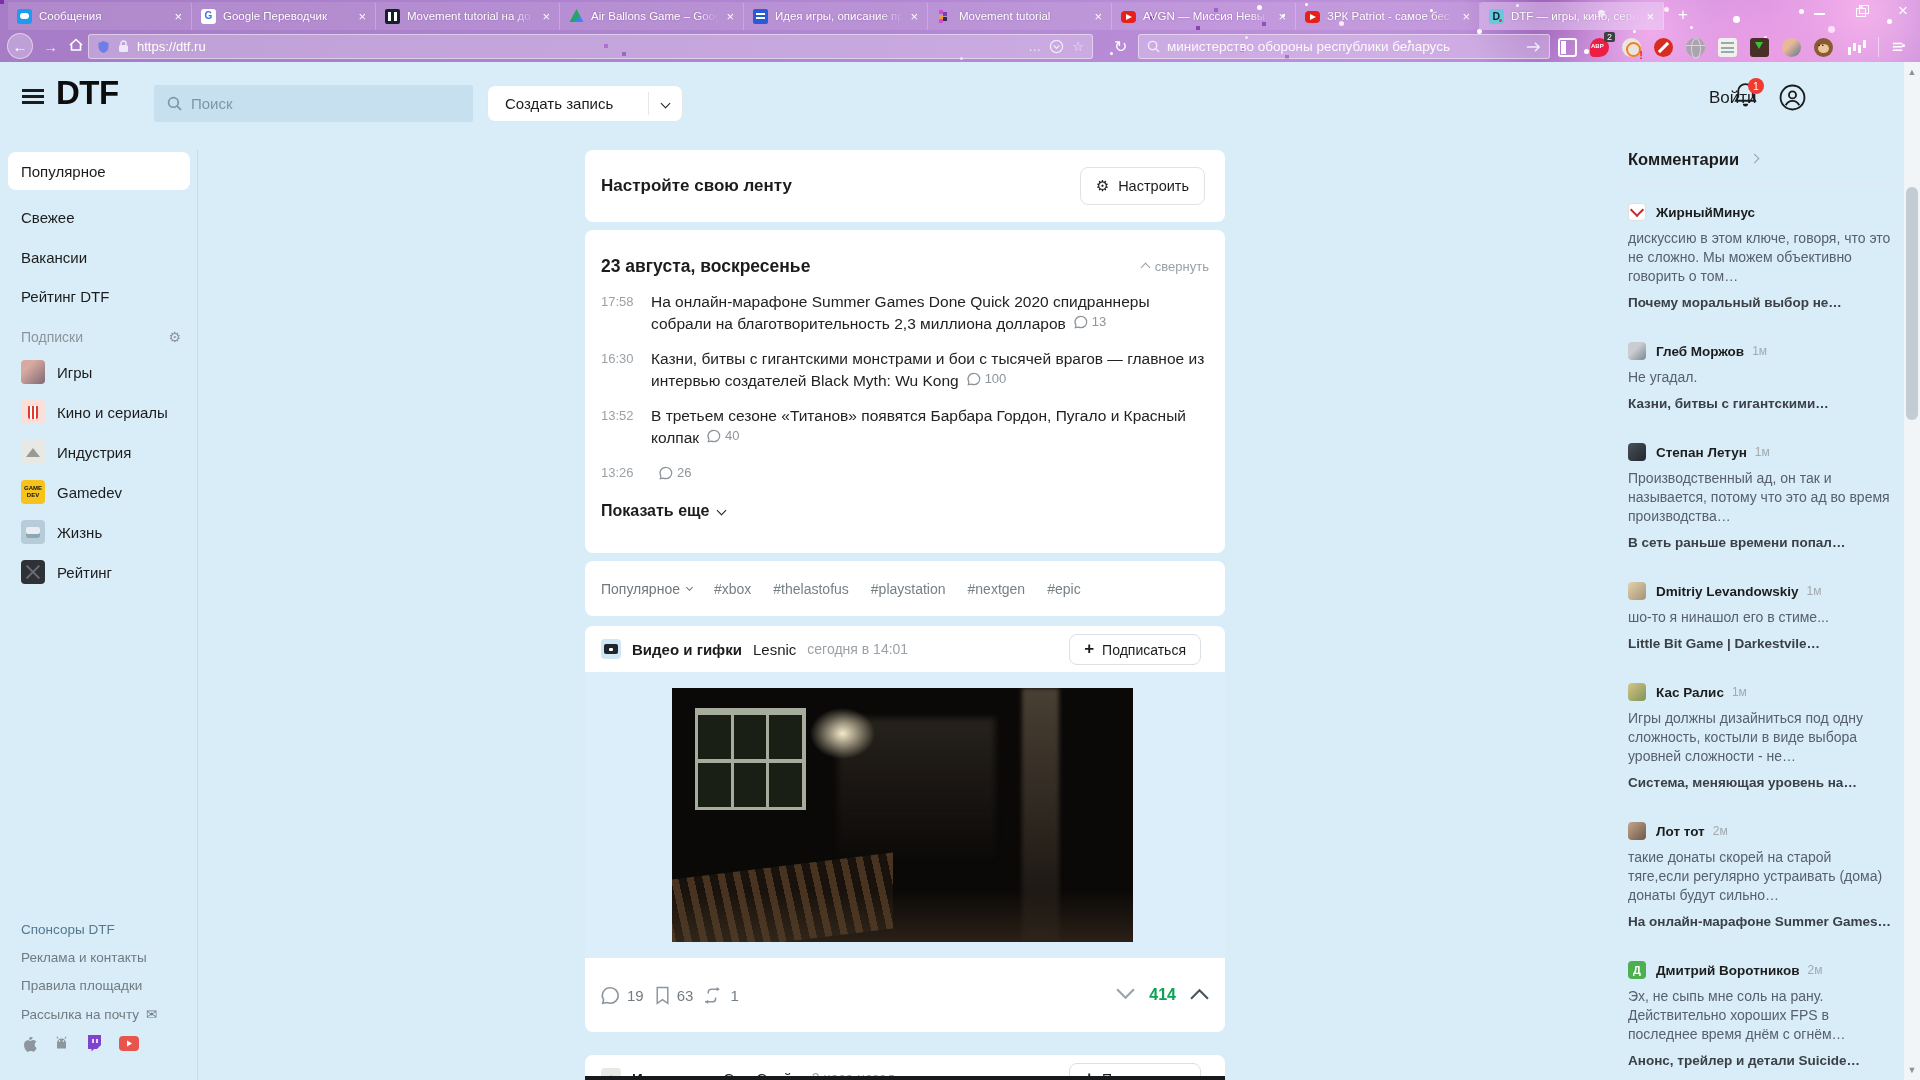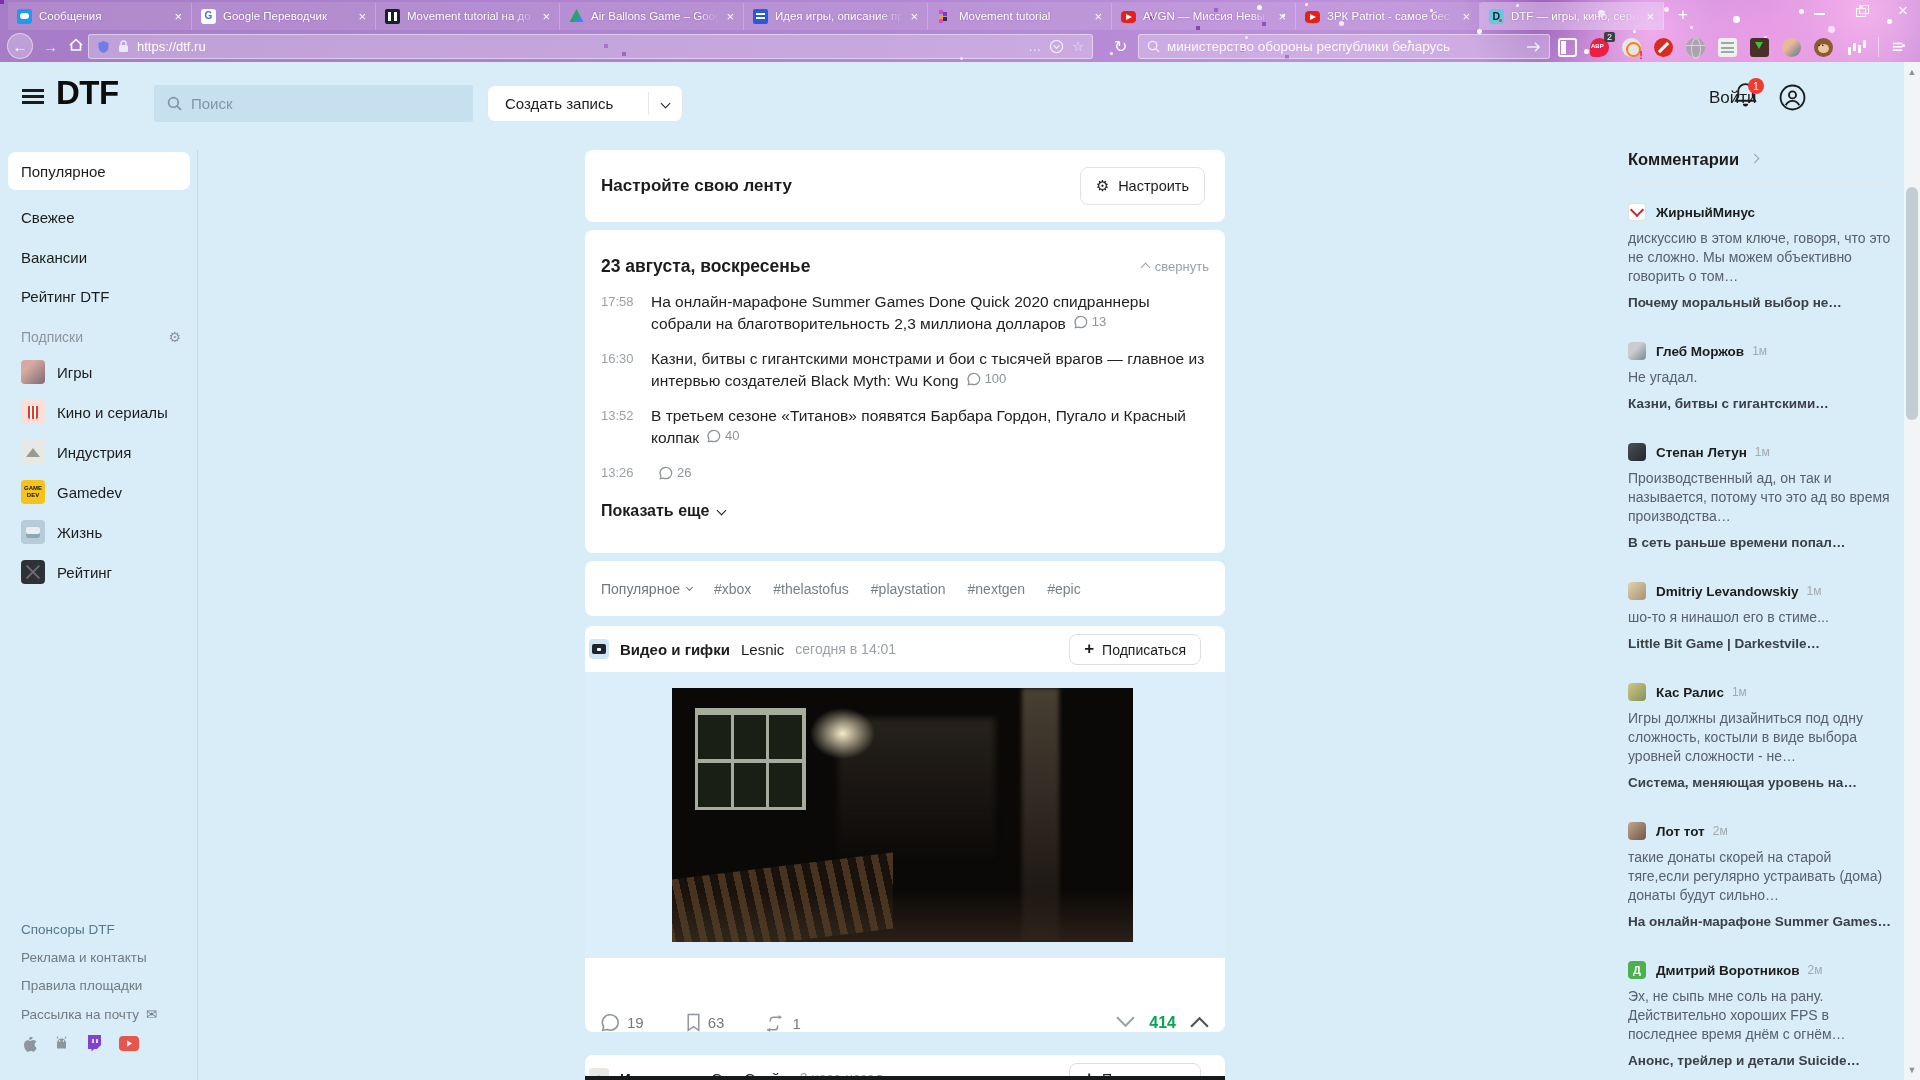--- a/index.html
+++ b/index.html
@@ -132,42 +132,42 @@
 .n-item{display:flex;gap:10px;margin-bottom:15px}
 .n-time{width:40px;flex:0 0 40px;font-size:13px;color:#9aa1a7;padding-top:2px}
 .n-body{flex:1;font-size:15.5px;line-height:20px;color:#222;cursor:pointer}
 .n-count{display:inline-flex;align-items:center;gap:4px;color:#8d949b;font-size:13px;margin-left:8px;white-space:nowrap;cursor:pointer}
 .n-count i{font-style:normal}
 .showmore{display:flex;align-items:center;gap:9px;font-size:16px;font-weight:bold;color:#1c1c1c;margin-top:17px;cursor:pointer}
 .card-filter{top:561px;height:55px;display:flex;align-items:center;padding:0 16px;gap:22px}
 .f-sel{font-size:14px;color:#6f787e;display:flex;align-items:center;gap:7px;cursor:pointer}
 .f-tag{font-size:14px;color:#76808 6;color:#768086;cursor:pointer}
 .card-post1{top:626px;height:406px}
-.p-head{position:absolute;top:0;left:0;right:0;height:46px;display:flex;align-items:center;padding:0 4px;gap:11px}
+.p-head{position:absolute;top:0;left:0;right:0;height:46px;display:flex;align-items:center;padding:0 16px;gap:11px}
 .p-ico{width:20px;height:20px;border-radius:4px;position:relative;flex:0 0 20px}
 .pi-video{background:#cfe6f4}.pi-video::after{content:"";position:absolute;left:3px;top:5px;width:14px;height:10px;background:#20242c;border-radius:2px}
 .pi-video::before{content:"";position:absolute;left:8px;top:9px;width:4px;height:3px;background:#fff;border-radius:1px;z-index:2}
 .pi-industry{background:#e8e8e4}.pi-industry::after{content:"";position:absolute;left:4px;top:7px;border-bottom:8px solid #9a9a94;border-left:6px solid transparent;border-right:6px solid transparent}
 .p-sec{font-size:15px;font-weight:bold;color:#1c1c1c;cursor:pointer}
 .p-author{font-size:15px;color:#1c1c1c;cursor:pointer}
 .p-time{font-size:14px;color:#9aa1a7}
 .subbtn{position:absolute;right:24px;top:8px;height:31px;background:#fff;border:1px solid #dbe0e5;border-radius:8px;
  display:flex;align-items:center;gap:8px;padding:0 14px;font-size:14px;color:#1c1c1c;cursor:pointer}
 .subbtn .plus{font-size:17px;font-weight:bold;margin-top:-2px}
 .p-media{position:absolute;top:46px;left:0;width:640px;height:286px;background:#dceefa}
 .video{position:absolute;left:87px;top:16px;width:461px;height:254px;background:#0b0908;overflow:hidden;cursor:pointer}
 .v-window{position:absolute;left:5%;top:8%;width:24%;height:40%;border:3px solid #cdd6c2;opacity:.8;
  background:repeating-linear-gradient(90deg,transparent 0 31%,#cdd6c2 31% 34%),repeating-linear-gradient(0deg,transparent 0 46%,#cdd6c2 46% 50%),#1d2518}
 .v-glow{position:absolute;left:30%;top:8%;width:14%;height:20%;background:radial-gradient(closest-side,rgba(255,244,210,.95),rgba(255,244,210,0))}
 .v-col{position:absolute;left:76%;top:0;width:8%;height:100%;background:linear-gradient(180deg,rgba(150,130,105,.45),rgba(70,58,45,.15));filter:blur(2px)}
 .v-wall{position:absolute;left:36%;top:12%;width:34%;height:55%;background:linear-gradient(180deg,rgba(90,80,66,.35),rgba(30,25,20,.1));filter:blur(3px)}
 .v-planks{position:absolute;left:0;bottom:0;width:48%;height:30%;transform:skewY(-7deg);opacity:.85;
  background:repeating-linear-gradient(78deg,rgba(130,92,55,.6) 0 7px,rgba(35,24,15,.7) 7px 15px)}
 .v-floor{position:absolute;left:0;bottom:0;width:100%;height:20%;background:linear-gradient(0deg,rgba(80,62,42,.45),transparent)}
-.p-foot{position:absolute;bottom:0;left:0;right:0;height:74px;display:flex;align-items:flex-end;padding:0 16px;gap:42px}
+.p-foot{position:absolute;bottom:0;left:0;right:0;height:74px;display:flex;align-items:center;padding:0 16px;gap:11px}
 .stat{display:flex;align-items:center;gap:7px;color:#737c82;font-size:15px;cursor:pointer}
 .stat svg{display:block}
 .rate{position:absolute;right:16px;display:flex;align-items:center;gap:14px}
 .rate .dn{color:#9aa3ab;cursor:pointer}.rate .up{color:#4c555c;cursor:pointer}
 .rate .val{color:#0da355;font-size:16px;font-weight:bold}
 .card-post2{top:1055px;height:46px;border-radius:8px 8px 0 0}
 .blackbar{position:absolute;left:585px;top:1076px;width:640px;height:4px;background:#17191c;z-index:6}
 
 
 .cpanel{position:absolute;left:1628px;top:150px;width:264px}

